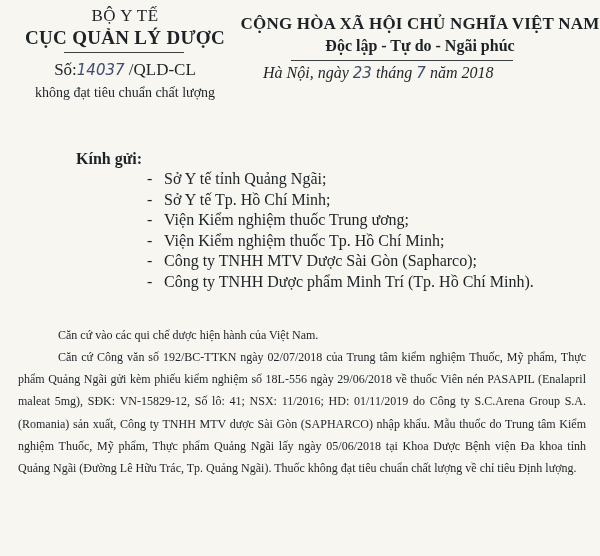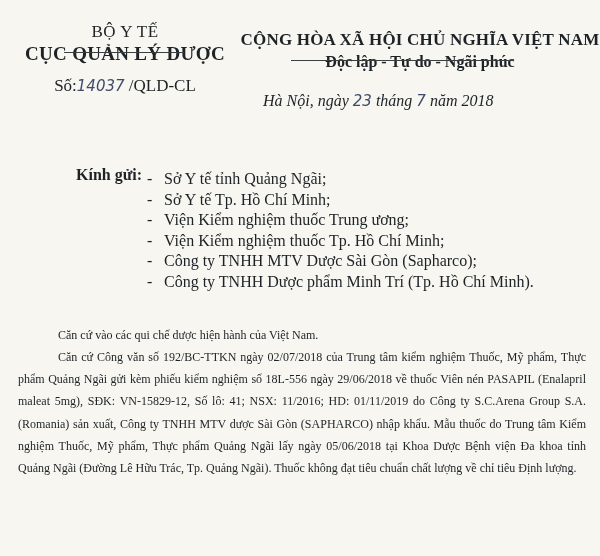--- a/index.html
+++ b/index.html
@@ -3,51 +3,52 @@
   <meta charset="utf-8">
   <style>
     html, body { margin: 0; padding: 0; }
     body {
       width: 600px; height: 556px; overflow: hidden;
       background: #f7f6f1;
       font-family: "Liberation Serif", "DejaVu Serif", serif;
       color: #1d2226;
       position: relative;
     }
-    .abs { position: absolute; white-space: nowrap; margin-top: 16px; }
+    .abs { position: absolute; white-space: nowrap; }
     .left-head { left: 0; width: 250px; text-align: center; }
     .right-head { left: 240px; width: 360px; text-align: center; }
     .ministry { top: 6px; font-size: 17px; letter-spacing: 0.5px; }
     .dept { top: 27px; font-size: 19px; font-weight: bold; letter-spacing: 0.3px; }
     .dept-rule { position: absolute; top: 52px; left: 64px; width: 120px; height: 1px; background: #3a3f42; }
     .docno { top: 60px; font-size: 17px; }
     .hand { font-family: "DejaVu Sans", sans-serif; font-style: italic; color: #3f4b6a; font-size: 15px; }
     .subject { top: 83px; font-size: 14px; line-height: 19px; }
     .republic { top: 14px; font-size: 17px; font-weight: bold; letter-spacing: 0.2px; }
     .motto { top: 37px; font-size: 16px; font-weight: bold; }
     .motto-rule { position: absolute; top: 60px; left: 291px; width: 222px; height: 1px; background: #3a3f42; }
-    .place-date { top: 76px; left: 263px; font-size: 16px; font-style: italic; }
+    .place-date { top: 64px; left: 263px; font-size: 16px; font-style: italic; }
     .salutation { top: 150px; left: 76px; font-size: 16px; font-weight: bold; }
     .recipients { position: absolute; top: 169px; left: 147px; margin: 0; padding: 0; list-style: none; font-size: 16px; }
     .recipients li { height: 20.5px; line-height: 20.5px; white-space: nowrap; }
     .recipients .dash { display: inline-block; width: 17px; }
     .body-text { position: absolute; left: 18px; width: 568px; font-size: 12px; line-height: 22.2px; text-align: justify; }
     .p1 { top: 324px; text-indent: 40px; }
     .p2 { top: 346px; text-indent: 40px; }
   </style>
 </head>
 <body>
 
 <div class="abs left-head ministry">BỘ Y TẾ</div>
 <div class="abs left-head dept">CỤC QUẢN LÝ DƯỢC</div>
 <div class="dept-rule"></div>
 <div class="abs left-head docno">
   <span>Số:</span><span class="hand">14037</span><span> /QLD-CL</span>
 </div>
 <div class="abs left-head subject">
+  <div>không đạt tiêu chuẩn chất lượng</div>
 </div>
 
 <div class="abs right-head republic">CỘNG HÒA XÃ HỘI CHỦ NGHĨA VIỆT NAM</div>
 <div class="abs right-head motto">Độc lập - Tự do - Ngãi phúc</div>
 <div class="motto-rule"></div>
 <div class="abs place-date">
   <span>Hà Nội, ngày </span><span class="hand">23</span><span> tháng </span><span class="hand">7</span><span> năm 2018</span>
 </div>
 
 <div class="abs salutation">Kính gửi:</div>

